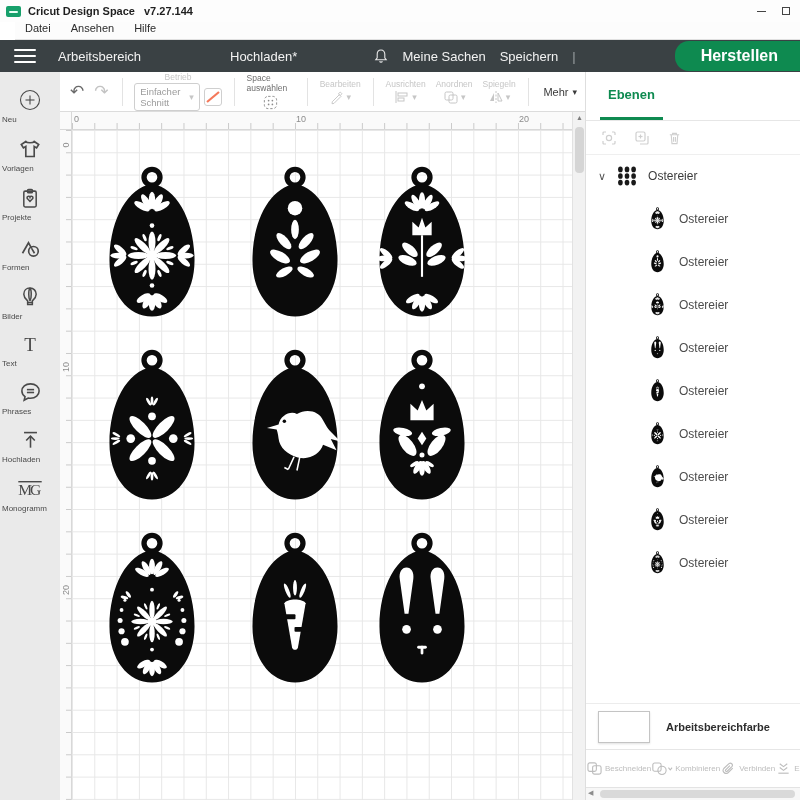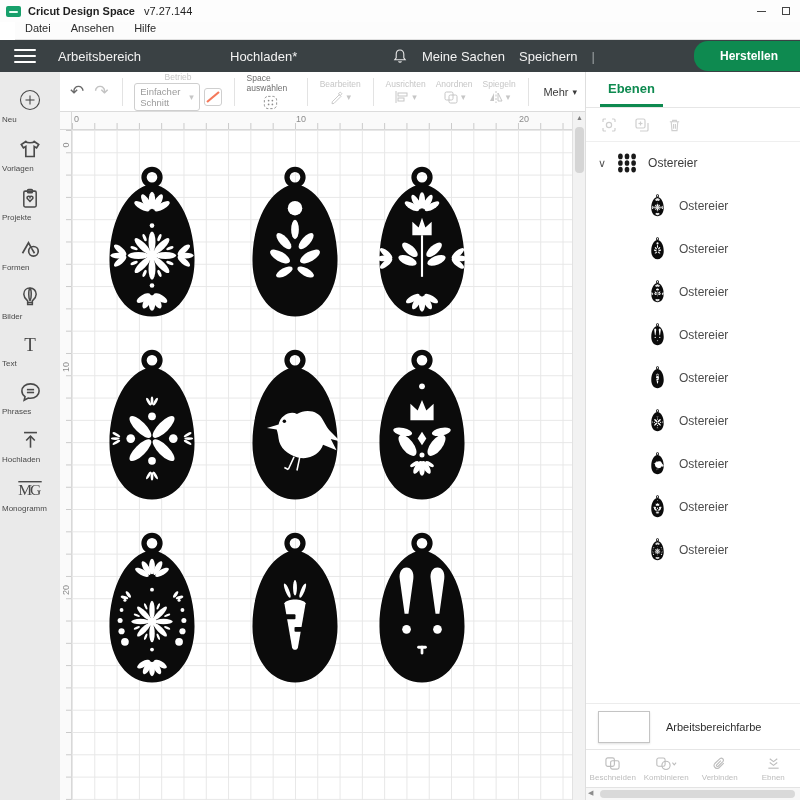--- a/index.html
+++ b/index.html
@@ -5,21 +5,21 @@
   * { margin:0; padding:0; box-sizing:border-box; }
   html,body { width:800px; height:800px; overflow:hidden; background:#fff;
               font-family:"Liberation Sans", sans-serif; }
 
   
   .titlebar { position:absolute; left:0; top:0; width:800px; height:22px; background:#fdfdfd;
               display:flex; align-items:center; padding-left:6px; gap:7px; }
   .app-logo { width:15px; height:11px; border-radius:2px; background:#17a06b; position:relative; }
   .app-logo::after{ content:""; position:absolute; left:3px; top:5px; width:9px; height:2px; background:#e8fff4; border-radius:1px;}
   .title-text { font-size:11px; color:#1f1f1f; font-weight:700; }
-  .title-ver  { font-size:11px; color:#1f1f1f; font-weight:400; margin-left:2px;}
+  .title-ver  { font-size:11px; color:#1f1f1f; font-weight:700; margin-left:2px;}
   .win-btns { margin-left:auto; display:flex; gap:16px; margin-right:10px; align-items:center;}
   .win-min { width:9px; border-top:1px solid #444; height:1px; }
   .win-max { width:8px; height:8px; border:1px solid #444; }
 
   
   .menubar { position:absolute; left:0; top:22px; width:800px; height:18px; background:#fcfcfc;
              border-bottom:1px solid #e0e0e0; display:flex; gap:20px;
              padding-left:10px; font-size:11px; color:#2c2c2c;margin-left:15px; }
   .menubar span { cursor:default; }
 
@@ -28,21 +28,21 @@
                display:flex; align-items:center; color:#f2f2f2; font-size:13px; }
   .hamburger { width:22px; margin-left:14px; display:flex; flex-direction:column; gap:4px; cursor:pointer;}
   .hamburger i { display:block; height:2px; background:#fff; border-radius:1px;}
   .hd-workspace { margin-left:22px; }
   .hd-project { position:absolute; left:230px; }
   .hd-right { margin-left:auto; display:flex; align-items:center; gap:14px; }
   .bell { width:16px; height:16px; }
   .hd-sep { color:#9aa0a2; }
   .hd-machine { display:flex; align-items:flex-end; gap:6px;margin-top:44px; }
   .chev { font-size:11px; color:#e8e8e8; }
-  .make-btn { height:30px; background:#0e8a50; color:#fff; font-size:12px; font-weight:700;
+  .make-btn { height:30px; background:#0e8a50; color:#fff; font-size:16px; font-weight:700;
               border:none; border-radius:14px 0 0 14px; padding:0 22px 0 26px; margin-left:10px; cursor:pointer;}
 
   
   .toolbar { position:absolute; left:60px; top:72px; width:525px; height:40px; background:#fff;
              border-bottom:1px solid #dcdcdc; display:flex; align-items:center; }
   .tb-sep { width:1px; height:28px; background:#e3e3e3; margin:0 7px; }
   .tb-undo { font-size:17px; color:#6a6a6a; margin:0 4px 0 10px; cursor:pointer;}
   .tb-redo { font-size:17px; color:#c3c3c3; margin:0 6px; cursor:pointer;}
   .tb-block { display:flex; flex-direction:column; align-items:center; justify-content:center; gap:1px; padding:0 5px;}
   .tb-label-dis { font-size:8.5px; color:#c6c6c6; }
@@ -86,39 +86,39 @@
           background-size:22.3px 22.3px; }
   .vscroll { position:absolute; right:0; top:0; width:13px; bottom:0; background:#f2f2f2;
              border-left:1px solid #e2e2e2; }
   .vscroll .arr { position:absolute; top:2px; left:0; width:13px; text-align:center; font-size:7px; color:#7d7d7d; cursor:pointer;}
   .vscroll .thumb { position:absolute; top:15px; left:2px; width:9px; height:46px; background:#d5d5d5; border-radius:4px; cursor:pointer;}
   .egg { position:absolute; width:116px; height:160px; cursor:pointer; }
 
   
   .rightpanel { position:absolute; left:585px; top:72px; width:215px; height:728px; background:#fff;
                 border-left:1px solid #dedede; display:flex; flex-direction:column; }
-  .rp-tabs { height:36px; display:flex; align-items:stretch; border-bottom:1px solid #e6e6e6; }
+  .rp-tabs { height:49px; display:flex; align-items:stretch; border-bottom:1px solid #e6e6e6; }
   .rp-tab { display:flex; align-items:center; font-size:13px; cursor:pointer; padding:0 2px; }
   .rp-tab.active { color:#0e8a50; font-weight:700; border-bottom:3px solid #0e8a50; margin-left:14px; padding:0 8px;}
   .rp-tab.inactive { color:#3f3f3f; margin-left:22px; }
   .rp-actions { height:34px; display:flex; align-items:center; gap:17px; padding-left:15px;
                 border-bottom:1px solid #efefef; }
   .rp-actions svg { stroke:#cfcfcf; fill:none; stroke-width:1.2; cursor:pointer;}
   .rp-group { height:42px; display:flex; align-items:center; padding-left:12px; gap:10px; cursor:pointer;}
   .rp-chev { font-size:11px; color:#555; }
   .rp-group-name { font-size:12px; color:#3c3c3c; }
   .rp-item { height:43px; display:flex; align-items:center; gap:13px; padding-left:63px; cursor:pointer;}
   .rp-item-name { font-size:12px; color:#4c4c4c; }
   .rp-spacer { flex:1; }
   .rp-swatch-row { height:46px; display:flex; align-items:center; padding-left:12px; gap:16px;
-                   border-top:1px solid #ececec; }
+                   border-top:1px solid #ececec;font-weight:bold; }
   .swatch { width:52px; height:32px; background:#fff; border:1px solid #c4c4c4; box-shadow:0 1px 2px rgba(0,0,0,.12); cursor:pointer;}
   .swatch-label { font-size:11px; color:#2e2e2e; }
   .rp-footer { height:38px; border-top:1px solid #e6e6e6; display:flex; }
-  .rpf-btn { flex:1; display:flex; flex-direction:column; align-items:center; justify-content:center; gap:2px; cursor:pointer;}
+  .rpf-btn { flex:1; display:flex; flex-direction:row; align-items:center; justify-content:center; gap:2px; cursor:pointer;}
   .rpf-btn svg { stroke:#bdbdbd; fill:none; stroke-width:1.2; }
   .rpf-label { font-size:8px; color:#bdbdbd; }
   .hscroll { height:13px; background:#f7f7f7; border-top:1px solid #e3e3e3; position:relative; }
   .hscroll .arr { position:absolute; left:2px; top:1px; font-size:7px; color:#8d8d8d; cursor:pointer;}
   .hscroll .thumb { position:absolute; left:14px; right:5px; top:2px; height:8px; border-radius:4px; background:#d9d9d9; cursor:pointer;}
 </style>
 </head>
 <body>
 
 <svg width="0" height="0" style="position:absolute">

